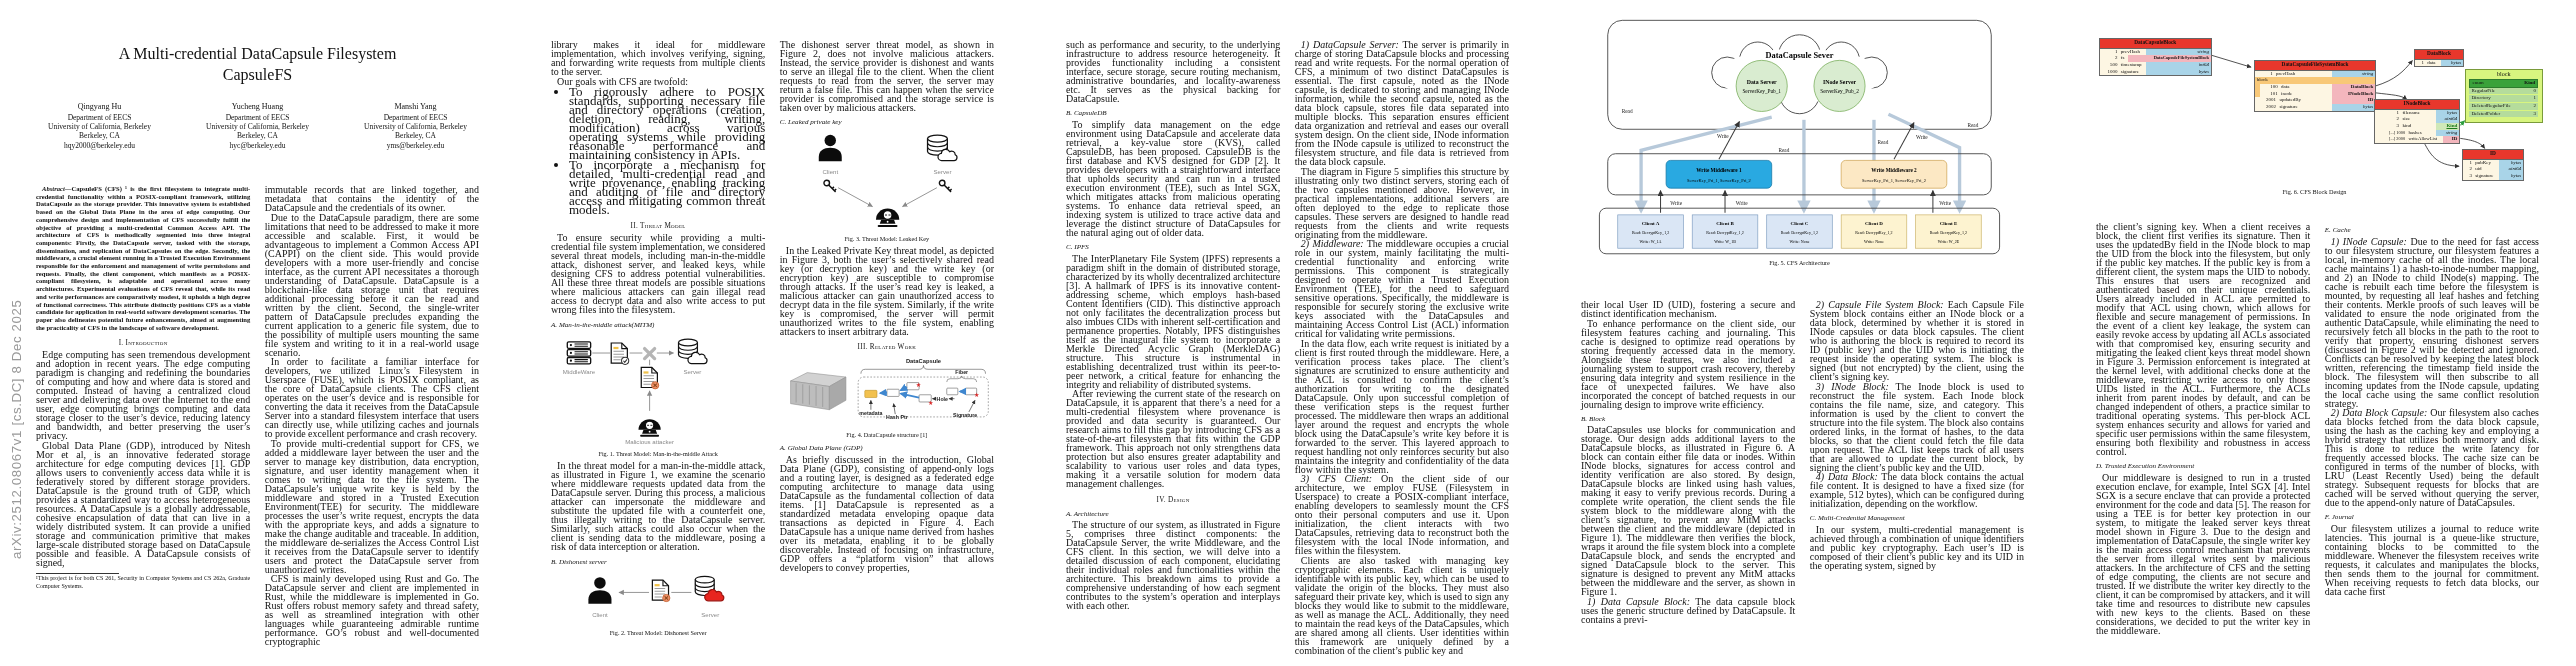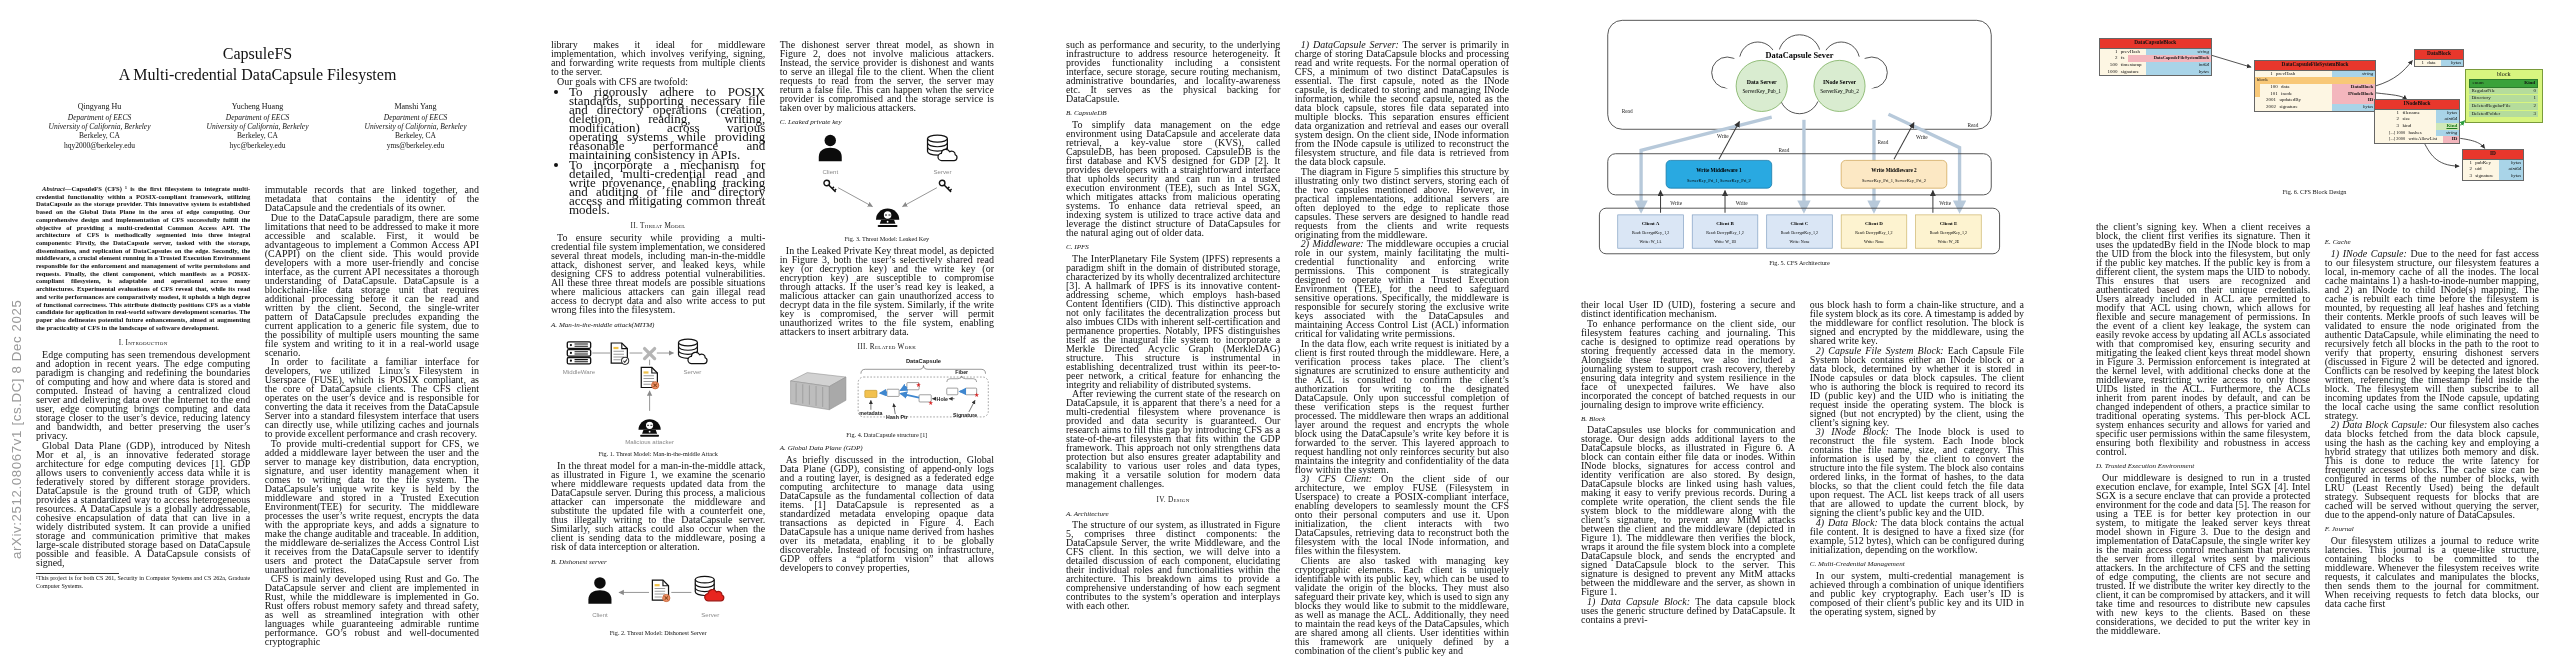--- a/index.html
+++ b/index.html
@@ -16,21 +16,21 @@
   ul.goals{margin:1.7px 0 2.8px 0;padding-left:18px;}
   ul.goals li{font-size:13px;line-height:9px;text-align:justify;margin:0 0 1.1px 0;}
   .fnrule{border-top:0.6px solid #333;width:83px;margin-top:5.6px;}
   .fnote{font-size:6px;line-height:7.2px;text-align:justify;margin-top:1.7px;}
   .arxiv{position:absolute;left:9px;top:559px;transform:rotate(-90deg);transform-origin:left top;font-family:"Liberation Sans",sans-serif;font-size:13.3px;letter-spacing:0.6px;color:#999;white-space:nowrap;}
   .p1head{padding-top:44px;text-align:center;}
   .title{font-size:16px;line-height:20.6px;}
   .authors{display:flex;justify-content:center;gap:36px;margin-top:16.7px;}
   .auth{width:122px;text-align:center;}
   .auth .nm{font-size:8px;margin-bottom:1.7px;}
-  .auth .it{font-style:italic;font-size:7.5px;line-height:9.4px;}
+  .auth .it{font-size:7.5px;line-height:9.4px;}
   .auth .rm{font-size:7.5px;line-height:9.4px;}
   .figblk{margin:4.4px 0 2.2px;text-align:center;}
   .figcap{font-size:6.2px;text-align:center;margin:1.1px 0 4.4px;}
   .glabel{font-family:"Liberation Sans",sans-serif;fill:#8a8a8a;font-size:11px;text-anchor:middle;}
   .f4lab{font-family:"Liberation Sans",sans-serif;font-weight:700;fill:#222;font-size:9.5px;text-anchor:middle;}
   .f5t{font-family:"Liberation Serif",serif;text-anchor:middle;}
   .figwrap{position:absolute;left:32px;width:445px;text-align:center;}
   .f6{position:relative;width:445px;height:168px;}
   .pt{position:absolute;border:0.7px solid #666;background:#fdf6e3;font-family:"Liberation Serif",serif;}
   .pth{background:#e8372c;font-weight:700;font-size:5.3px;line-height:7.8px;text-align:center;padding:0.6px 1.7px;border-bottom:0.6px solid #666;white-space:nowrap;}
@@ -126,22 +126,22 @@
         <path d="M11 11l12.5 12.5M17.5 17.5l3-3M21.5 21.5l3-3"></path>
       </g>
     </g>
 </svg>
 
 <div class="sheet">
 
   <div class="page">
     <div class="arxiv">arXiv:2512.08067v1  [cs.DC]  8 Dec 2025</div>
     <div class="p1head">
+      <div class="title">A Multi-credential DataCapsule Filesystem</div>
       <div class="title">CapsuleFS</div>
-      <div class="title">A Multi-credential DataCapsule Filesystem</div>
       <div class="authors">
         <div class="auth">
           <div class="nm">Qingyang Hu</div>
           <div class="it">Department of EECS</div>
           <div class="it">University of California, Berkeley</div>
           <div class="rm">Berkeley, CA</div>
           <div class="rm">hqy2000@berkeley.edu</div>
         </div>
         <div class="auth">
           <div class="nm">Yucheng Huang</div>
@@ -449,21 +449,20 @@
     </div>
     <div class="cols" style="top:300px;height:345px;">
       <div class="col">
         <p class="body noind">their local User ID (UID), fostering a secure and distinct identification mechanism.</p>
         <p class="body">To enhance performance on the client side, our filesystem features caching and journaling. This cache is designed to optimize read operations by storing frequently accessed data in the memory. Alongside these features, we also included a journaling system to support crash recovery, thereby ensuring data integrity and system resilience in the face of unexpected failures. We have also incorporated the concept of batched requests in our journaling design to improve write efficiency.</p>
         <div class="sub">B. Block</div>
         <p class="body">DataCapsules use blocks for communication and storage. Our design adds additional layers to the DataCapsule blocks, as illustrated in Figure 6. A block can contain either file data or inodes. Within INode blocks, signatures for access control and identity verification are also stored. By design, DataCapsule blocks are linked using hash values, making it easy to verify previous records. During a complete write operation, the client sends the file system block to the middleware along with the client’s signature, to prevent any MitM attacks between the client and the middleware (depicted in Figure 1). The middleware then verifies the block, wraps it around the file system block into a complete DataCapsule block, and sends the encrypted and signed DataCapsule block to the server. This signature is designed to prevent any MitM attacks between the middleware and the server, as shown in Figure 1.</p>
         <p class="body"><span class="lead">1) Data Capsule Block:</span> <span>The data capsule block uses the generic structure defined by DataCapsule. It contains a previ-</span></p>
       </div>
       <div class="col">
-        <p class="body noind">ous block hash to form a chain-like structure, and a file system block as its core. A timestamp is added by the middleware for conflict resolution. The block is signed and encrypted by the middleware, using the shared write key.</p>
         <p class="body"><span class="lead">2) Capsule File System Block:</span> <span>Each Capsule File System block contains either an INode block or a data block, determined by whether it is stored in INode capsules or data block capsules. The client who is authoring the block is required to record its ID (public key) and the UID who is initiating the request inside the operating system. The block is signed (but not encrypted) by the client, using the client’s signing key.</span></p>
         <p class="body"><span class="lead">3) INode Block:</span> <span>The Inode block is used to reconstruct the file system. Each Inode block contains the file name, size, and category. This information is used by the client to convert the structure into the file system. The block also contains ordered links, in the format of hashes, to the data blocks, so that the client could fetch the file data upon request. The ACL list keeps track of all users that are allowed to update the current block, by signing the client’s public key and the UID.</span></p>
         <p class="body"><span class="lead">4) Data Block:</span> <span>The data block contains the actual file content. It is designed to have a fixed size (for example, 512 bytes), which can be configured during initialization, depending on the workflow.</span></p>
         <div class="sub">C. Multi-Credential Management</div>
         <p class="body">In our system, multi-credential management is achieved through a combination of unique identifiers and public key cryptography. Each user’s ID is composed of their client’s public key and its UID in the operating system, signed by</p>
       </div>
     </div>
   </div>
 
   <div class="page">
@@ -620,21 +619,21 @@
       <div class="figcap" style="margin-top:4.4px">Fig. 6. CFS Block Design</div>
     </div>
 
     <div class="cols" style="top:222px;height:422px;">
       <div class="col">
         <p class="body noind">the client’s signing key. When a client receives a block, the client first verifies its signature. Then it uses the updatedBy field in the INode block to map the UID from the block into the filesystem, but only if the public key matches. If the public key is from a different client, the system maps the UID to nobody. This ensures that users are recognized and authenticated based on their unique credentials. Users already included in ACL are permitted to modify that ACL using chown, which allows for flexible and secure management of permissions. In the event of a client key leakage, the system can easily revoke access by updating all ACLs associated with that compromised key, ensuring security and mitigating the leaked client keys threat model shown in Figure 3. Permission enforcement is integrated at the kernel level, with additional checks done at the middleware, restricting write access to only those UIDs listed in the ACL. Furthermore, the ACLs inherit from parent inodes by default, and can be changed independent of others, a practice similar to traditional operating systems. This per-block ACL system enhances security and allows for varied and specific user permissions within the same filesystem, ensuring both flexibility and robustness in access control.</p>
         <div class="sub">D. Trusted Execution Environment</div>
         <p class="body">Our middleware is designed to run in a trusted execution enclave, for example, Intel SGX [4]. Intel SGX is a secure enclave that can provide a protected environment for the code and data [5]. The reason for using a TEE is for better key protection in our system, to mitigate the leaked server keys threat model shown in Figure 3. Due to the design and implementation of DataCapsule, the single writer key is the main access control mechanism that prevents the server from illegal writes sent by malicious attackers. In the architecture of CFS and the setting of edge computing, the clients are not secure and trusted. If we distribute the writer key directly to the client, it can be compromised by attackers, and it will take time and resources to distribute new capsules with new keys to the clients. Based on these considerations, we decided to put the writer key in the middleware.</p>
       </div>
       <div class="col">
-        <div class="sub" style="margin-top:16px">E. Cache</div>
+        <div class="sub" style="margin-top:4px">E. Cache</div>
         <p class="body"><span class="lead">1) INode Capsule:</span> <span>Due to the need for fast access to our fil­esystem structure, our filesystem features a local, in-memory cache of all the inodes. The local cache maintains 1) a hash-to-inode-number mapping, and 2) an INode to child INode(s) mapping. The cache is rebuilt each time before the filesystem is mounted, by requesting all leaf hashes and fetching their contents. Merkle proofs of such leaves will be validated to ensure the node originated from the authentic DataCapsule, while eliminating the need to recursively fetch all blocks in the path to the root to verify that property, ensuring dishonest servers (discussed in Figure 2 will be detected and ignored. Conflicts can be resolved by keeping the latest block written, referencing the timestamp field inside the block. The filesystem will then subscribe to all incoming updates from the INode capsule, updating the local cache using the same conflict resolution strategy.</span></p>
         <p class="body"><span class="lead">2) Data Block Capsule:</span> <span>Our filesystem also caches data blocks fetched from the data block capsule, using the hash as the caching key and employing a hybrid strategy that utilizes both memory and disk. This is done to reduce the write latency for frequently accessed blocks. The cache size can be configured in terms of the number of blocks, with LRU (Least Recently Used) being the default strategy. Subsequent requests for blocks that are cached will be served without querying the server, due to the append-only nature of DataCapsules.</span></p>
         <div class="sub">F. Journal</div>
         <p class="body">Our filesystem utilizes a journal to reduce write latencies. This journal is a queue-like structure, containing blocks to be committed to the middleware. Whenever the filesystem receives write requests, it calculates and manipulates the blocks, then sends them to the journal for commitment. When receiving requests to fetch data blocks, our data cache first</p>
       </div>
     </div>
   </div>
 
 </div>
 

